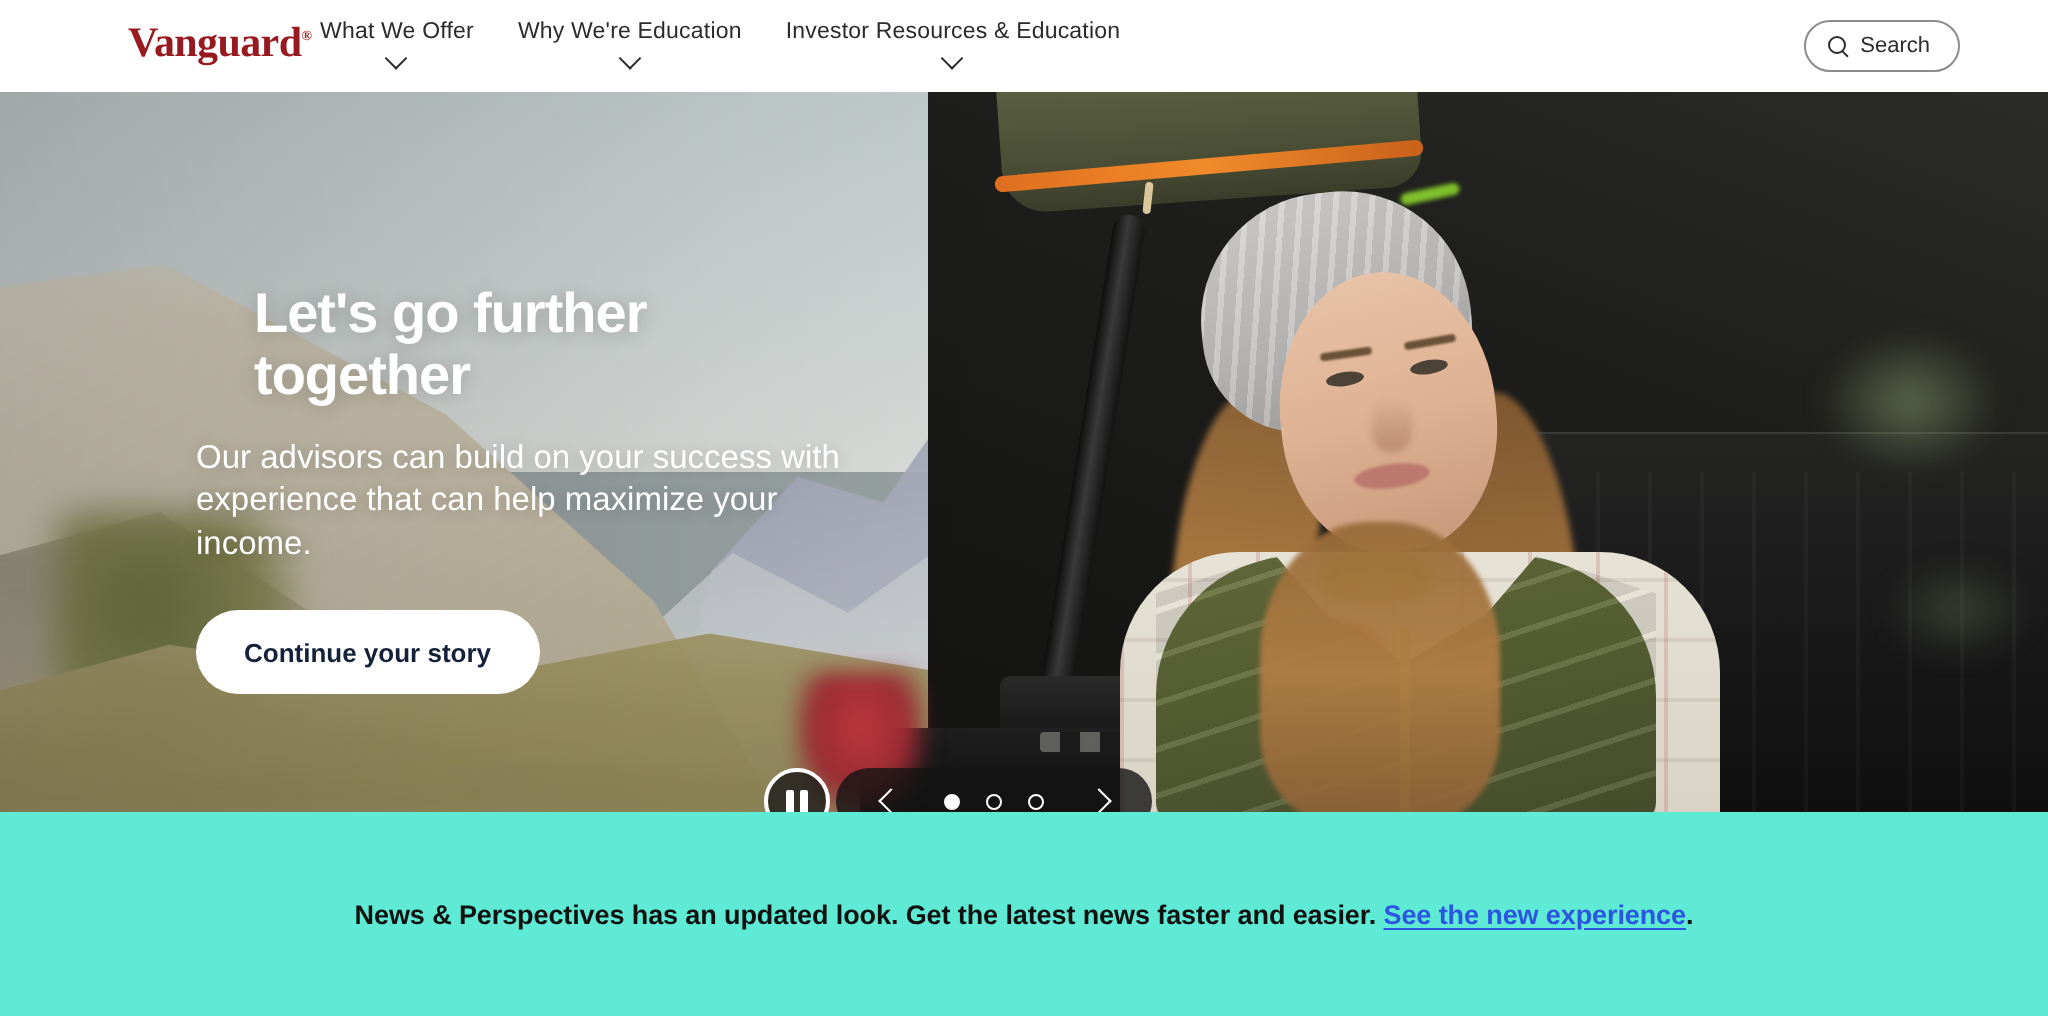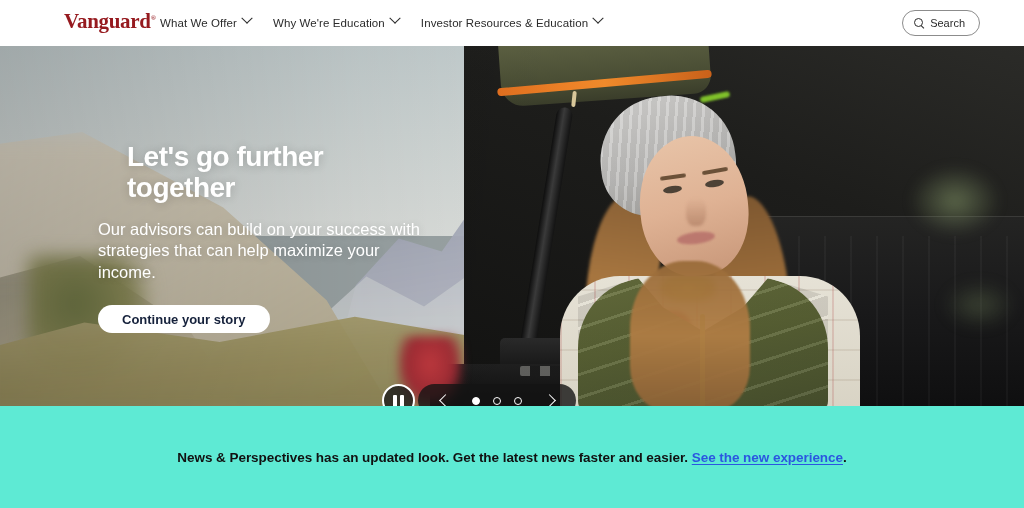--- a/index.html
+++ b/index.html
@@ -26,24 +26,24 @@
     color: #961a1f; letter-spacing: -0.3px;
     line-height: 1;
   }
   .logo sup { font-size: 7px; vertical-align: super; }
 
   .navlinks {
     position: absolute; left: 160px; top: 0;
     height: 46px; display: flex; align-items: center;
   }
   .navitem {
-    display: flex; gap: 6px;
+    display: flex; align-items: center; gap: 6px;
     font-size: 11.5px; color: #2b2b2b;
     margin-right: 22px; cursor: pointer;
-    white-space: nowrap; letter-spacing: 0.1px;
+    white-space: nowrap; letter-spacing: 0.1px; flex-direction: column;
   }
   .chev {
     display: inline-block; width: 8px; height: 8px;
     border-right: 1.8px solid #2b2b2b;
     border-bottom: 1.8px solid #2b2b2b;
     transform: rotate(45deg) translate(-2px, -2px);
   }
 
   .searchbtn {
     position: absolute; right: 44px; top: 10px;
@@ -309,21 +309,21 @@
     letter-spacing: -0.5px; line-height: 1.1;
     text-shadow: 0 1px 10px rgba(0,0,0,.20);
     margin-left: 29px;
   }
   .hero-sub {
     margin-top: 15px; font-size: 16.5px; color: #ffffff; line-height: 1.31;
     text-shadow: 0 1px 8px rgba(0,0,0,.20);
   }
   .cta {
     margin-top: 22px; display: inline-flex; align-items: center; justify-content: center;
-    height: 28px; padding: 0 24px;
+    height: 42px; padding: 0 24px;
     background: #ffffff; color: #15213b;
     font-size: 13px; font-weight: bold;
     border: none; border-radius: 21px; cursor: pointer;
   }
 
   
   .pausebtn {
     position: absolute; left: 382px; top: 338px; width: 33px; height: 33px;
     border-radius: 50%; background: rgba(25,25,25,.78);
     border: 2px solid #ffffff; cursor: pointer; z-index: 9;
@@ -438,21 +438,21 @@
     <div class="eye2"></div>
     <div class="nose"></div>
     <div class="lips"></div>
     <div class="hair-front"></div>
 
     <div class="hero-vignette"></div>
   </div>
 
   <div class="hero-copy">
     <h1 class="hero-title">Let's go further together</h1>
-    <p class="hero-sub">Our advisors can build on your success with strategies that can help maximize your income.</p>
+    <p class="hero-sub">Our advisors can build on your success with experience that can help maximize your income.</p>
     <button class="cta">Continue your story</button>
   </div>
 
   <div class="pausebtn">
     <i></i>
     <i></i>
   </div>
 
   <div class="carousel">
     <div class="arrow left">

